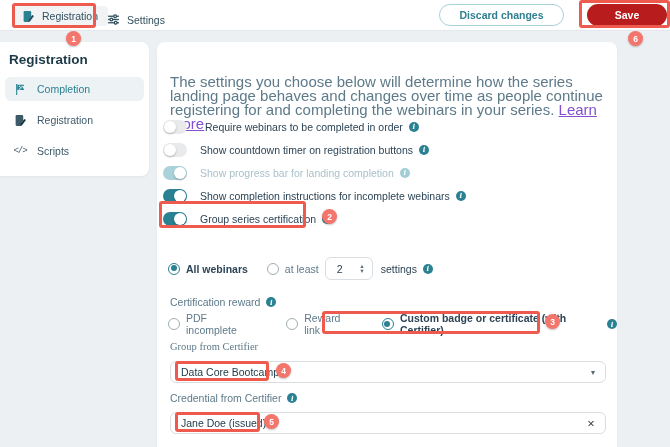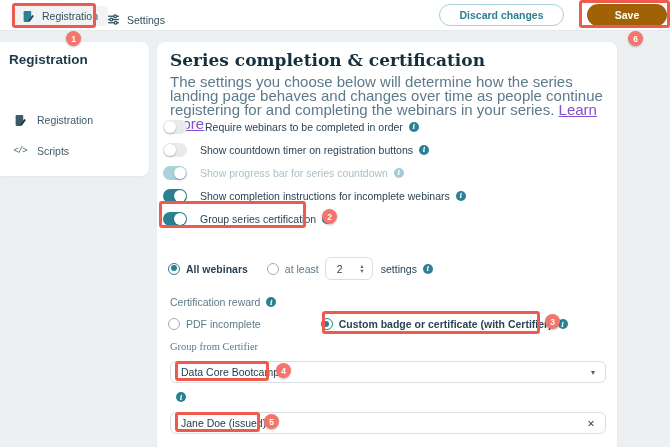--- a/index.html
+++ b/index.html
@@ -13,21 +13,21 @@
   
   .topbar { position:absolute; left:0; top:0; width:670px; height:31px;
     background:#ffffff; border-bottom:1px solid #e6e9eb; z-index:2; }
   .tab { position:absolute; display:flex; align-items:center; gap:7px;
     height:20px; top:6px; font-size:10.5px; color:#32505e; cursor:pointer; }
   .tab.selected { left:15px; background:#f1f3f4; border-radius:4px; padding:0 10px 0 7px; }
   .tab.plain { left:107px;align-items:flex-end; }
   .pillbtn { position:absolute; top:4px; height:22px; display:flex; align-items:center;
     justify-content:center; border-radius:11px; font-size:10.5px; font-weight:bold; cursor:pointer; }
   .btn-discard { left:439px; width:125px; background:#fff; border:1.5px solid #a9d1d9; color:#2e7f90; }
-  .btn-save { left:587px; width:80px; background:#a16207; color:#ffffff; border:none; }
+  .btn-save { left:587px; width:80px; background:#b91c1c; color:#ffffff; border:none; }
 
   
   .sidebar { position:absolute; left:0; top:42px; width:149px; height:134px;
     background:#fff; border-radius:0 8px 8px 0; box-shadow:0 1px 3px rgba(30,60,70,.05); }
   .sidebar h2 { font-size:13.5px; font-weight:bold; color:#1e3a48; padding:10px 0 0 9px; }
   .side-item { position:absolute; left:5px; width:139px; height:24px; display:flex;
     align-items:center; gap:10px; padding-left:8px; border-radius:6px;
     font-size:10.5px; color:#3d5a69; cursor:pointer; }
   .side-item.active { background:#edf3f5; color:#2a7f90; }
   .side-icon { width:14px; display:flex; justify-content:center; }
@@ -122,39 +122,48 @@
     </svg>
     <span>Settings</span>
   </div>
   <button class="pillbtn btn-discard">Discard changes</button>
   <button class="pillbtn btn-save">Save</button>
 </div>
 
 <div class="sidebar">
   <h2>Registration</h2>
 
+  <div class="side-item active" style="top:35px;">
+    <span class="side-icon">
+      <svg width="13" height="13" viewBox="0 0 24 24">
+        <path fill="#2a8192" d="M4 2h2v20H4z"></path>
+        <path fill="#2a8192" d="M6 3h13l-3 5 3 5H6z"></path>
+        <path fill="#ffffff" d="M9 5h2.5v2.5H9zM14 5h2.5v2.5H14zM11.5 7.5H14V10h-2.5zM9 10h2.5v2.5H9z" opacity=".85"></path>
+      </svg>
+    </span>
+    <span>Completion</span>
+  </div>
 
   <div class="side-item" style="top:66px;">
     <span class="side-icon">
       <svg width="13" height="13" viewBox="0 0 24 24">
         <path fill="#3d5a69" d="M5 2h10a2 2 0 0 1 2 2v8l-6 10H5a2 2 0 0 1-2-2V4a2 2 0 0 1 2-2z"></path>
         <path fill="#16323d" d="M11.5 19.5 19 9l3 2-7.5 10.3-3.6 1z"></path>
       </svg>
     </span>
     <span>Registration</span>
   </div>
 
   <div class="side-item" style="top:97px;">
     <span class="side-icon code-glyph">&lt;/&gt;</span>
     <span>Scripts</span>
   </div>
 </div>
 
 <div class="main">
-  <h1>Series completion &amp; certification</h1>
   <p class="desc"><span>The settings you choose below will determine how the series landing page behaves and changes over time as people continue registering for and completing the webinars in your series.</span>
     <span class="learn-more">Learn more</span></p>
 
   <div class="trow" style="top:77px;gap:18px;">
     <span class="toggle off">
         <span class="knob"></span>
       </span>
     <span class="lbl">
         <span>Require webinars to be completed in order</span>
       <span class="info">i</span>
@@ -167,21 +176,21 @@
     <span class="lbl">
         <span>Show countdown timer on registration buttons</span>
       <span class="info">i</span>
       </span>
   </div>
   <div class="trow dim" style="top:123px;">
     <span class="toggle on-disabled">
         <span class="knob"></span>
       </span>
     <span class="lbl">
-        <span>Show progress bar for series countdown</span>
+        <span>Show progress bar for landing completion</span>
       <span class="info light">i</span>
       </span>
   </div>
   <div class="trow" style="top:146px;">
     <span class="toggle on">
         <span class="knob"></span>
       </span>
     <span class="lbl">
         <span>Show completion instructions for incomplete webinars</span>
       <span class="info">i</span>
@@ -221,35 +230,40 @@
   <div class="sec-label" style="top:254px;">
     <span>Certification reward</span>
     <span class="info">i</span>
   </div>
   <div class="radio-row" style="top:272px; height:20px;">
     <span class="opt">
       <span class="radio"></span>
       <span>PDF incomplete</span>
     </span>
     <span style="width:32px;"></span>
+    <span class="opt">
+      <span class="radio"></span>
+      <span>Reward link</span>
+    </span>
     <span style="width:28px;"></span>
     <span class="opt">
       <span class="radio sel"></span>
       <span class="dark">Custom badge or certificate (with Certifier)</span>
     </span>
     <span class="info">i</span>
   </div>
 
   <div class="field-label" style="top:299px;font-family:Liberation Serif, serif;">Group from Certifier</div>
   <div class="inputbox" style="top:319px;">
     <span class="val">Data Core Bootcamp</span>
     <span class="caret">▾</span>
   </div>
 
   <div class="field-label" style="top:350px;">
+    <span>Credential from Certifier</span>
     <span class="info">i</span>
   </div>
   <div class="inputbox" style="top:370px;">
     <span class="val">Jane Doe (issued)</span>
     <span class="clear-x">✕</span>
   </div>
 </div>
 
 <div class="ann-box" style="left:12px; top:3px; width:84px; height:25px;"></div>
 <div class="ann-box" style="left:159px; top:201px; width:147px; height:27px;"></div>

